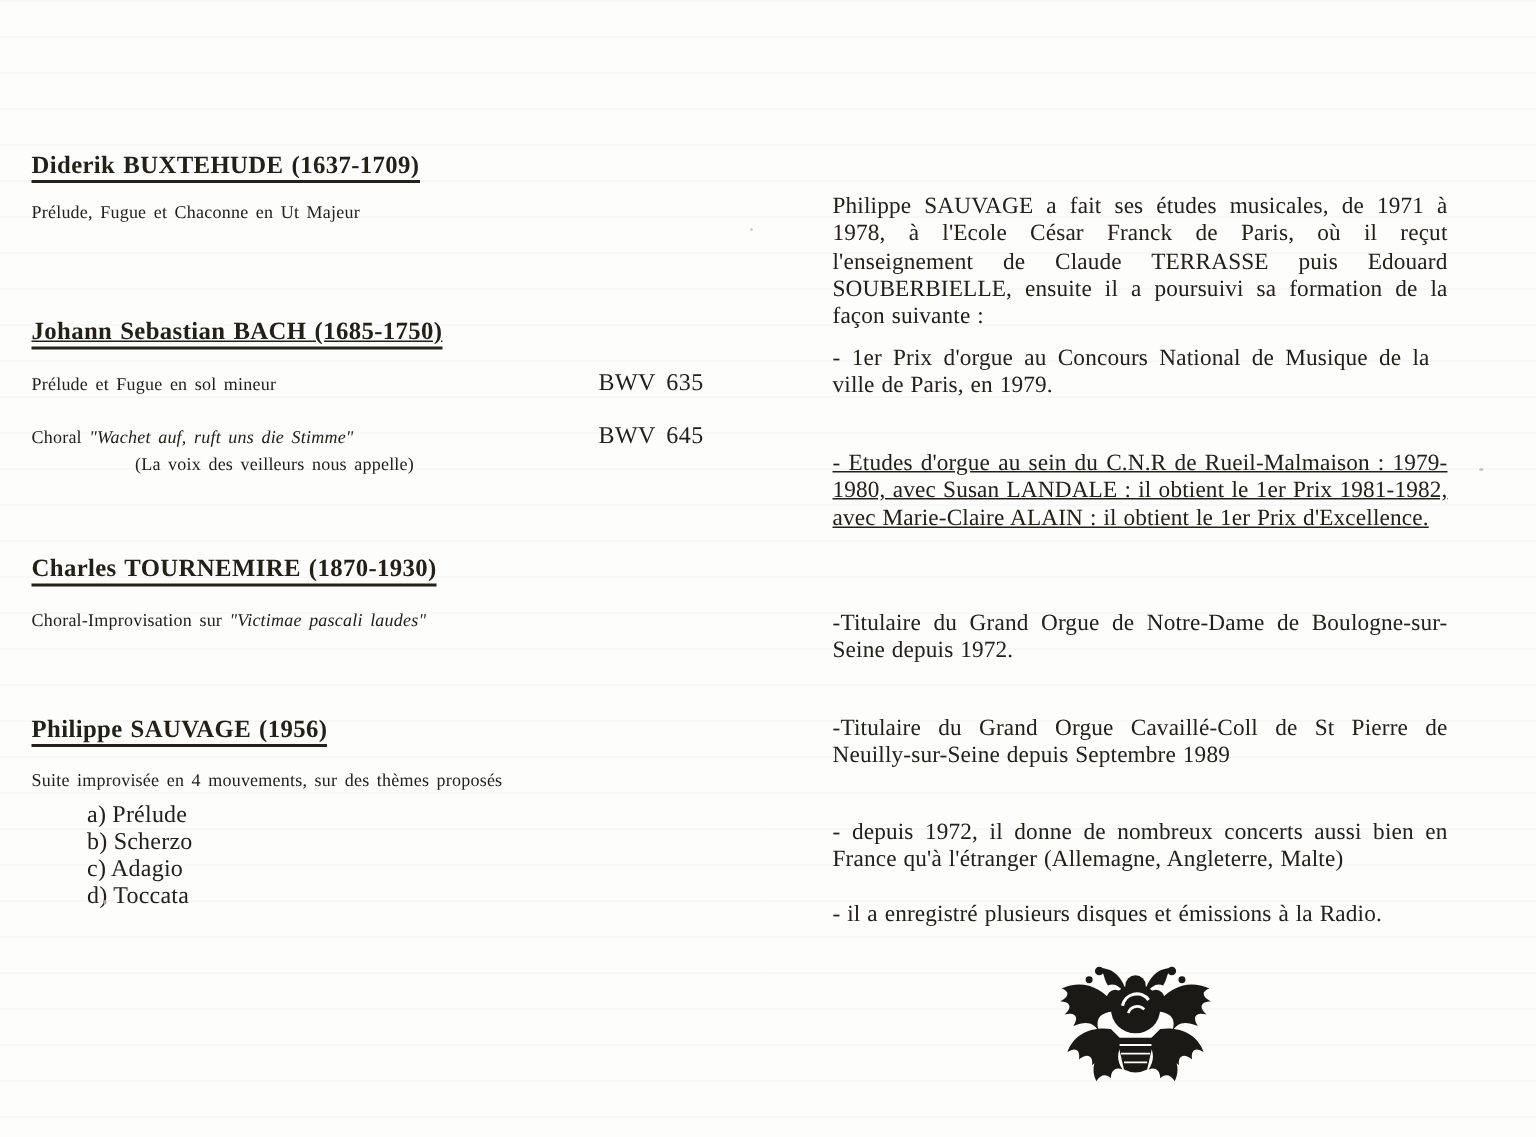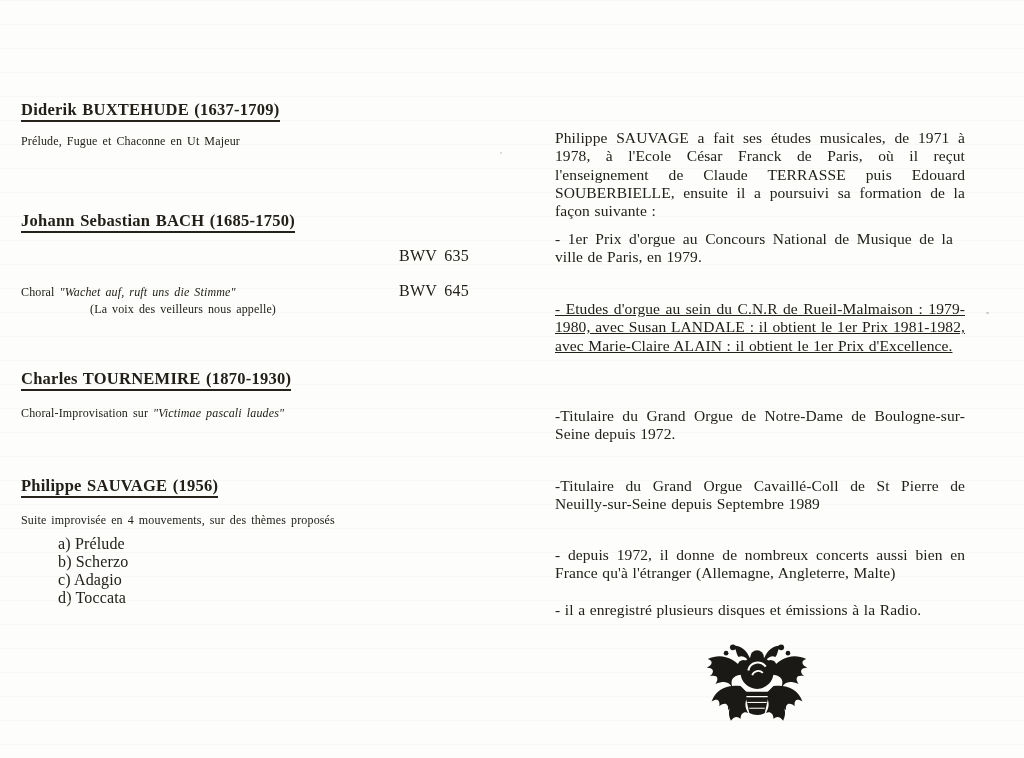--- a/index.html
+++ b/index.html
@@ -71,25 +71,26 @@
 
 <div class="page">
 
   <div>
 
     <div class="abs heading" style="left:21px; top:100px;">
       <span class="u">Diderik BUXTEHUDE (1637-1709)</span>
     </div>
     <div class="abs work" style="left:21px; top:134px;">Prélude, Fugue et Chaconne en Ut Majeur</div>
 
-    <div class="abs heading" style="left:21px; top:211px;">
+    <div class="abs heading" style="left:21px; top:211px;text-decoration:underline;">
       <span class="u">Johann Sebastian BACH (1685-1750)</span>
     </div>
 
     <div class="abs" style="left:21px; top:247px; width:470px;">
+      <span class="work">Prélude et Fugue en sol mineur</span>
       <span class="bwv">BWV 635</span>
     </div>
 
     <div class="abs" style="left:21px; top:282px; width:470px;">
       <span class="work">
         <span>Choral </span><span class="it">"Wachet auf, ruft uns die Stimme"</span>
       </span>
       <span class="bwv">BWV 645</span>
       <div class="work subwork">(La voix des veilleurs nous appelle)</div>
     </div>

